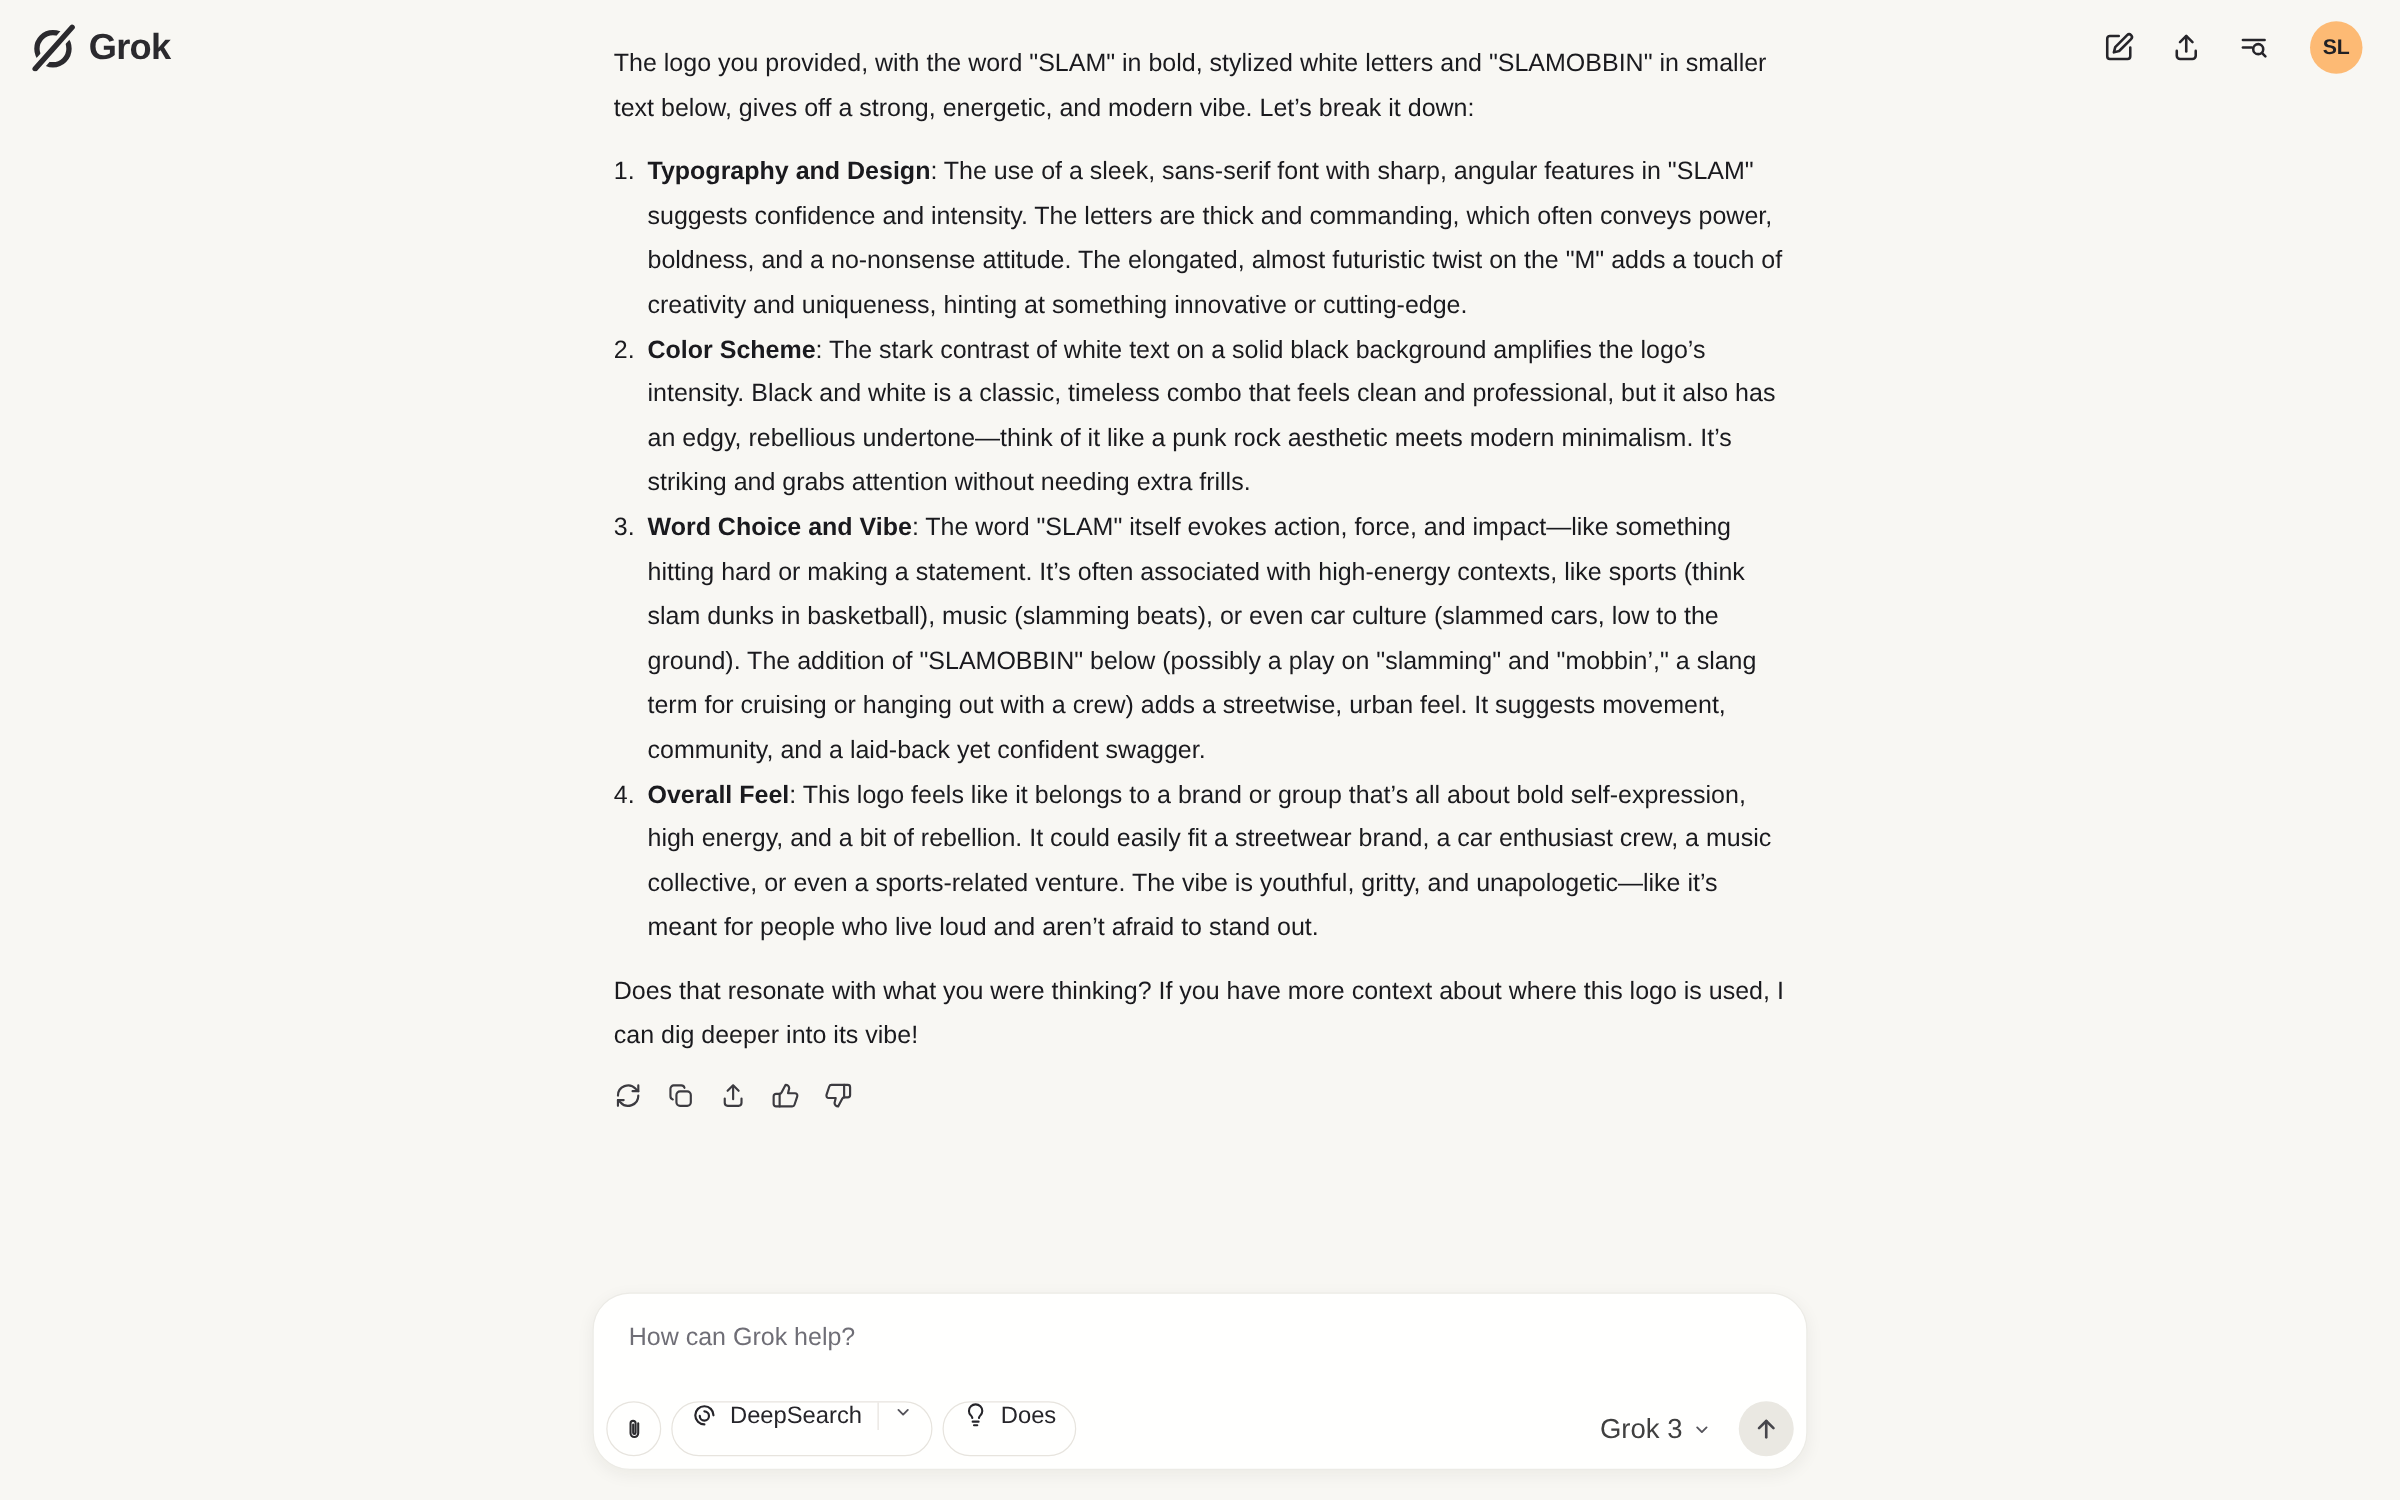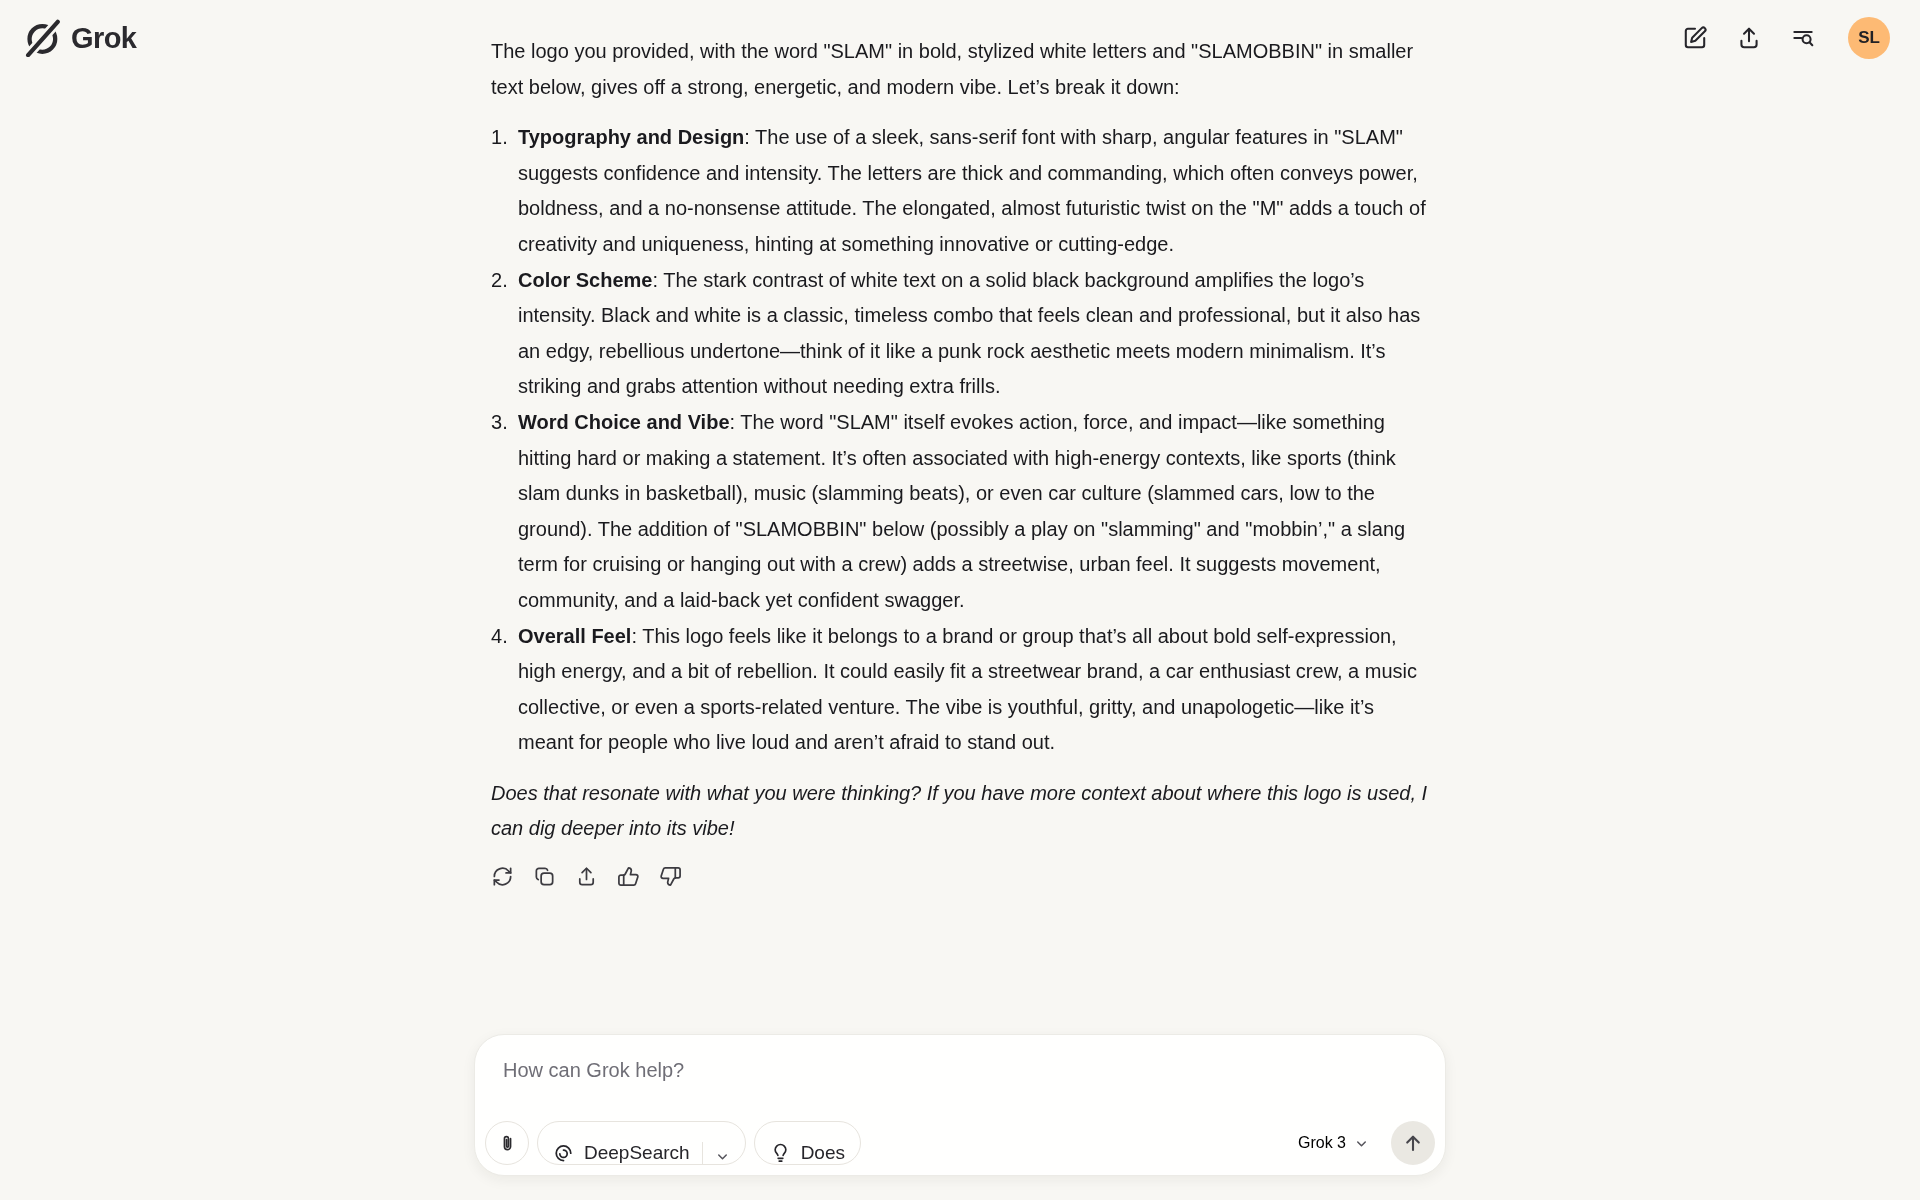--- a/index.html
+++ b/index.html
@@ -45,21 +45,21 @@
   .chat ol {
     list-style: none; margin: 0 0 15px; padding: 0 0 0 27px;
     counter-reset: item;
   }
   .chat ol li { counter-increment: item; position: relative; }
   .chat ol li::before {
     content: counter(item) "."; position: absolute; left: -27px; top: 0;
     color: #1a1a1e;
   }
   .chat strong { font-weight: 700; }
-  .outro { margin-bottom: 12px !important; font-style: italic; }
+  .outro { margin-bottom: 12px !important; }
   .msg-actions { display: flex; align-items: center; gap: 19px; padding-top: 6px; }
   .msg-action-btn {
     background: none; border: none; padding: 0; cursor: pointer;
     color: #3c3b40; display: flex; align-items: center; justify-content: center;
   }
   .msg-action-btn svg { width: 23px; height: 23px; }
 
   
   .composer-wrap {
     position: absolute; left: 0; right: 0; bottom: 24px;
@@ -88,34 +88,34 @@
   .round-btn {
     width: 44px; height: 44px; border-radius: 50%;
     background: #fffffe; border: 1px solid #e7e4de;
     display: flex; align-items: center; justify-content: center;
     color: #2b2a2e; cursor: pointer; padding: 0;
   }
   .round-btn svg { width: 21px; height: 21px; }
   .pill {
     height: 44px; border-radius: 22px;
     background: #fffffe; border: 1px solid #e7e4de;
-    display: flex; align-items: flex-end; gap: 10px;
+    display: flex; align-items: flex-start; gap: 10px;
     padding: 0 15px; cursor: pointer;
     font-family: "Liberation Sans", sans-serif;
     font-size: 19px; color: #26252a;
   }
   .pill svg { width: 21px; height: 21px; }
   .pill .divider { width: 1px; height: 22px; background: #e7e4de; margin: 0 2px; }
   .pill .chev { width: 15px; height: 15px; color: #55545b; }
   .controls-right { display: flex; align-items: center; gap: 22px; }
   .model-selector {
     display: flex; align-items: center; gap: 8px;
     background: none; border: none; padding: 0; cursor: pointer;
     font-family: "Liberation Sans", sans-serif;
-    font-size: 16px; color: #000000;
+    font-size: 22px; color: #404040;
   }
   .model-selector svg { width: 15px; height: 15px; color: #55545b; }
   .send-btn {
     width: 44px; height: 44px; border-radius: 50%;
     background: #eae8e2; border: none; cursor: pointer;
     display: flex; align-items: center; justify-content: center;
     color: #47464c; padding: 0;
   }
   .send-btn svg { width: 22px; height: 22px; }
 </style>

